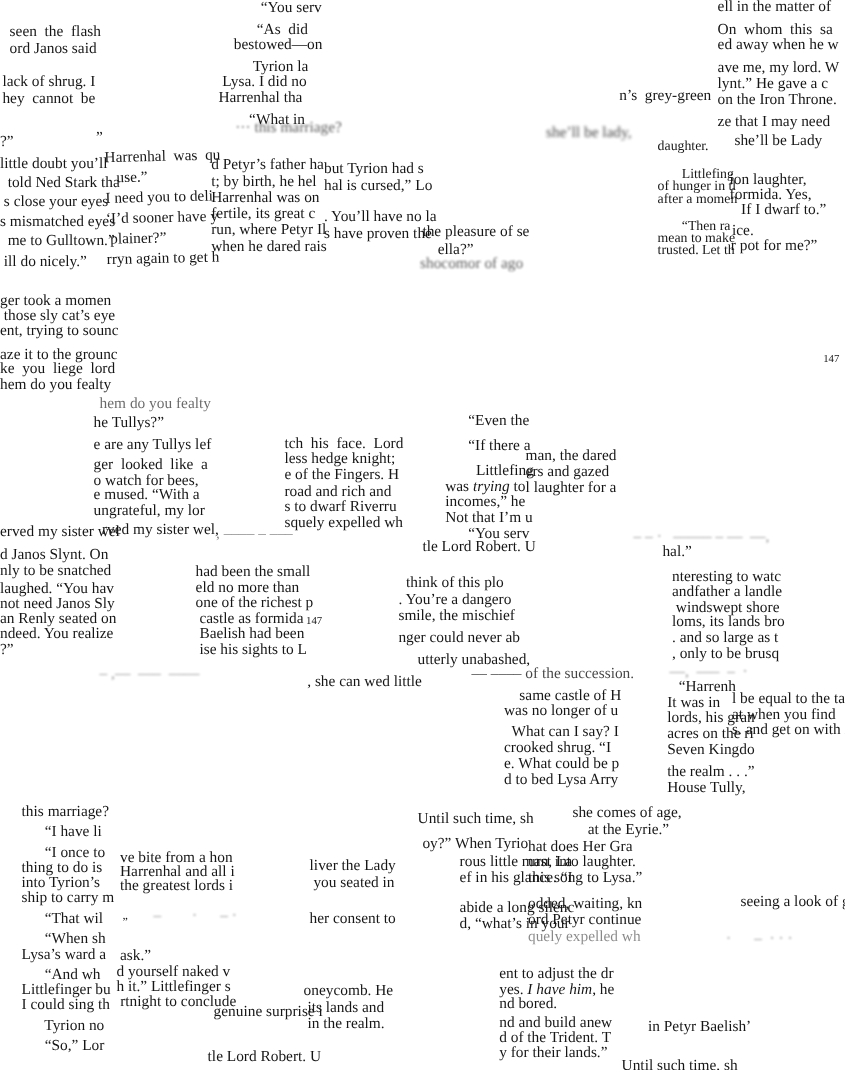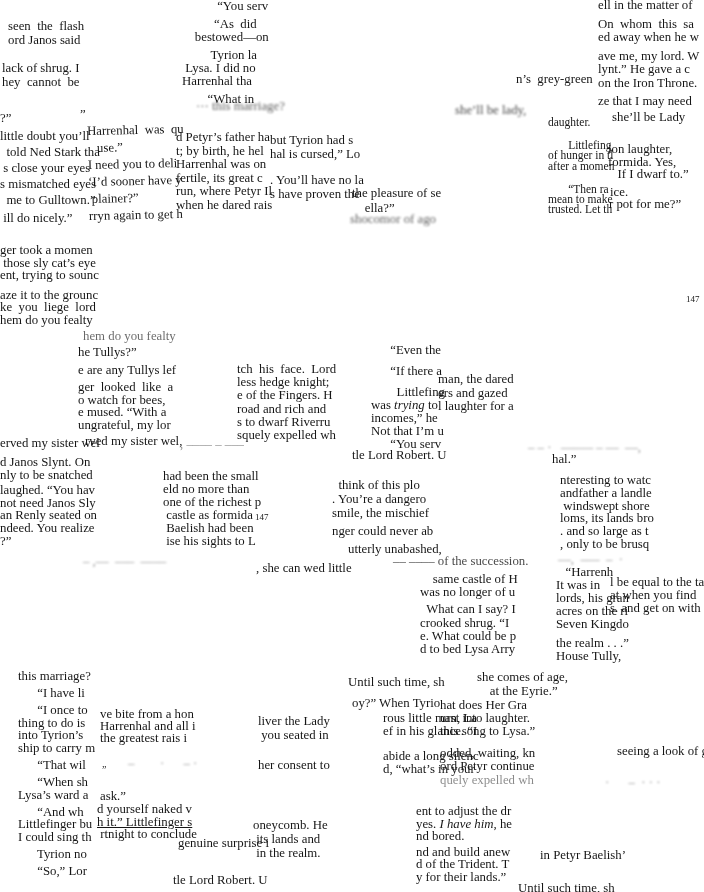--- a/index.html
+++ b/index.html
@@ -62,25 +62,25 @@
       <div class="frag" style="left: 420px; top: 573px; font-size: 12.8px;"><div class="line" style="line-height: 13.2px;"><span>    same castle of H</span></div><div class="line" style="line-height: 13.2px;"><span>was no longer of u</span></div><div style="height: 4px;"></div><div class="line" style="line-height: 13.2px;"><span>  What can I say? I</span></div><div class="line" style="line-height: 13.2px;"><span>crooked shrug. “I</span></div><div class="line" style="line-height: 13.2px;"><span>e. What could be p</span></div><div class="line" style="line-height: 13.2px;"><span>d to bed Lysa Arry</span></div></div>
       <div class="frag" style="left: 348px; top: 676px; font-size: 12.8px;"><div class="line" style="line-height: 13.2px;"><span>Until such time, sh</span></div></div>
       <div class="frag" style="left: 477px; top: 671px; font-size: 12.8px;"><div class="line" style="line-height: 13.5px;"><span>she comes of age,</span></div><div class="line" style="line-height: 13.5px;"><span>    at the Eyrie.”</span></div></div>
       <div class="frag" style="left: 352px; top: 697px; font-size: 12.8px;"><div class="line" style="line-height: 13.2px;"><span>oy?” When Tyrio</span></div></div>
       <div class="frag" style="left: 440px; top: 699px; font-size: 12.8px;"><div class="line" style="line-height: 12.8px;"><span>hat does Her Gra</span></div><div class="line" style="line-height: 12.8px;"><span>urst into laughter.</span></div><div class="line" style="line-height: 12.8px;"><span>this song to Lysa.”</span></div><div style="height: 10px;"></div><div class="line" style="line-height: 12.8px;"><span>odded, waiting, kn</span></div><div class="line" style="line-height: 12.8px;"><span>ord Petyr continue</span></div></div>
       <div class="frag" style="left: 383px; top: 712px; font-size: 12.8px;"><div class="line" style="line-height: 13px;"><span>rous little man, La</span></div><div class="line" style="line-height: 13px;"><span>ef in his glance. “I</span></div><div style="height: 12px;"></div><div class="line" style="line-height: 13px;"><span>abide a long silenc</span></div><div class="line" style="line-height: 13px;"><span>d, “what’s in your</span></div></div>
       <div class="frag ghost" style="left: 440px; top: 774px; font-size: 12.8px; opacity: 0.5; filter: blur(0.6px);"><div class="line" style="line-height: 13.2px;"><span>quely expelled wh</span></div></div>
       <div class="frag" style="left: 617px; top: 745px; font-size: 12.8px;"><div class="line" style="line-height: 13.2px;"><span>seeing a look of g</span></div></div>
       <div class="frag ghost" style="left: 605px; top: 776px; font-size: 12.8px;"><div class="line" style="line-height: 13.2px;"><span>·      –  · · ·</span></div></div>
       <div class="frag" style="left: 18px; top: 670px; font-size: 12.8px;"><div class="line" style="line-height: 12.6px;"><span>this marriage?</span></div><div style="height: 4.5px;"></div><div class="line" style="line-height: 12.6px;"><span>      “I have li</span></div><div style="height: 4.5px;"></div><div class="line" style="line-height: 12.6px;"><span>      “I once to</span></div><div class="line" style="line-height: 12.6px;"><span>thing to do is</span></div><div class="line" style="line-height: 12.6px;"><span>into Tyrion’s</span></div><div class="line" style="line-height: 12.6px;"><span>ship to carry m</span></div><div style="height: 4.5px;"></div><div class="line" style="line-height: 12.6px;"><span>      “That wil</span></div><div style="height: 4.5px;"></div><div class="line" style="line-height: 12.6px;"><span>      “When sh</span></div><div class="line" style="line-height: 12.6px;"><span>Lysa’s ward a</span></div><div style="height: 4.5px;"></div><div class="line" style="line-height: 12.6px;"><span>      “And wh</span></div><div class="line" style="line-height: 12.6px;"><span>Littlefinger bu</span></div><div class="line" style="line-height: 12.6px;"><span>I could sing th</span></div><div style="height: 4.5px;"></div><div class="line" style="line-height: 12.6px;"><span>      Tyrion no</span></div><div style="height: 4.5px;"></div><div class="line" style="line-height: 12.6px;"><span>      “So,” Lor</span></div></div>
-      <div class="frag" style="left: 100px; top: 708px; font-size: 12.8px;"><div class="line" style="line-height: 12px;"><span>ve bite from a hon</span></div><div class="line" style="line-height: 12px;"><span>Harrenhal and all i</span></div><div class="line" style="line-height: 12px;"><span>the greatest rais i</span></div></div>
+      <div class="frag" style="left: 100px; top: 708px; font-size: 12.8px;"><div class="line" style="line-height: 12px;"><span>ve bite from a hon</span></div><div class="line" style="line-height: 12px;"><span>Harrenhal and all i</span></div><div class="line" style="line-height: 12px;"><span>the greatest lords i</span></div></div>
       <div class="frag" style="left: 102px; top: 757px; font-size: 10px;"><div class="line" style="line-height: 13.2px;"><span>„</span></div></div>
       <div class="frag ghost" style="left: 128px; top: 757px; font-size: 12.8px;"><div class="line" style="line-height: 13.2px;"><span>–        ·      – ·</span></div></div>
       <div class="frag" style="left: 100px; top: 790px; font-size: 12.8px;"><div class="line" style="line-height: 13.2px;"><span>ask.”</span></div></div>
-      <div class="frag" style="left: 97px; top: 803px; font-size: 12.8px;"><div class="line" style="line-height: 12.6px;"><span>d yourself naked v</span></div><div class="line" style="line-height: 12.6px; text-decoration: underline;"><span>h it.” Littlefinger s</span></div><div class="line" style="line-height: 12.6px;"><span> rtnight to conclude</span></div></div>
+      <div class="frag" style="left: 97px; top: 803px; font-size: 12.8px;"><div class="line" style="line-height: 12.6px;"><span>d yourself naked v</span></div><div class="line" style="line-height: 12.6px;"><span>h it.” Littlefinger s</span></div><div class="line" style="line-height: 12.6px;"><span> rtnight to conclude</span></div></div>
       <div class="frag" style="left: 178px; top: 837px; font-size: 12.8px;"><div class="line" style="line-height: 13.2px;"><span>genuine surprise i</span></div></div>
       <div class="frag" style="left: 173px; top: 874px; font-size: 12.8px;"><div class="line" style="line-height: 13.2px;"><span>tle Lord Robert. U</span></div></div>
       <div class="frag" style="left: 258px; top: 714px; font-size: 12.8px;"><div class="line" style="line-height: 14px;"><span>liver the Lady</span></div><div class="line" style="line-height: 14px;"><span> you seated in</span></div><div style="height: 16px;"></div><div class="line" style="line-height: 14px;"><span>her consent to</span></div></div>
       <div class="frag" style="left: 253px; top: 818px; font-size: 12.8px;"><div class="line" style="line-height: 14px;"><span>oneycomb. He</span></div><div class="line" style="line-height: 14px;"><span> its lands and</span></div><div class="line" style="line-height: 14px;"><span> in the realm.</span></div></div>
       <div class="frag" style="left: 416px; top: 805px; font-size: 12.8px;"><div class="line" style="line-height: 12.6px;"><span>ent to adjust the dr</span></div><div class="line" style="line-height: 12.6px;"><span>yes. </span><i>I have him</i><span>, he</span></div><div class="line" style="line-height: 12.6px;"><span>nd bored.</span></div><div style="height: 3px;"></div><div class="line" style="line-height: 12.6px;"><span>nd and build anew</span></div><div class="line" style="line-height: 12.6px;"><span>d of the Trident. T</span></div><div class="line" style="line-height: 12.6px;"><span>y for their lands.”</span></div></div>
       <div class="frag" style="left: 540px; top: 849px; font-size: 12.8px;"><div class="line" style="line-height: 13.2px;"><span>in Petyr Baelish’</span></div></div>
       <div class="frag" style="left: 518px; top: 882px; font-size: 12.8px;"><div class="line" style="line-height: 13.2px;"><span>Until such time, sh</span></div></div>
       <div class="frag ghost" style="left: 528px; top: 441px; font-size: 12.8px;"><div class="line" style="line-height: 13.2px;"><span>– – ·   ––––– – ––  ––,</span></div></div>
       <div class="frag" style="left: 524px; top: 453px; font-size: 12.8px; margin-left: 28px;"><div class="line" style="line-height: 13.2px;"><span>hal.”</span></div></div>
       <div class="frag ghost" style="left: 83px; top: 555px; font-size: 12.8px;"><div class="line" style="line-height: 13.2px;"><span>– ,––  –––  ––––</span></div></div>

